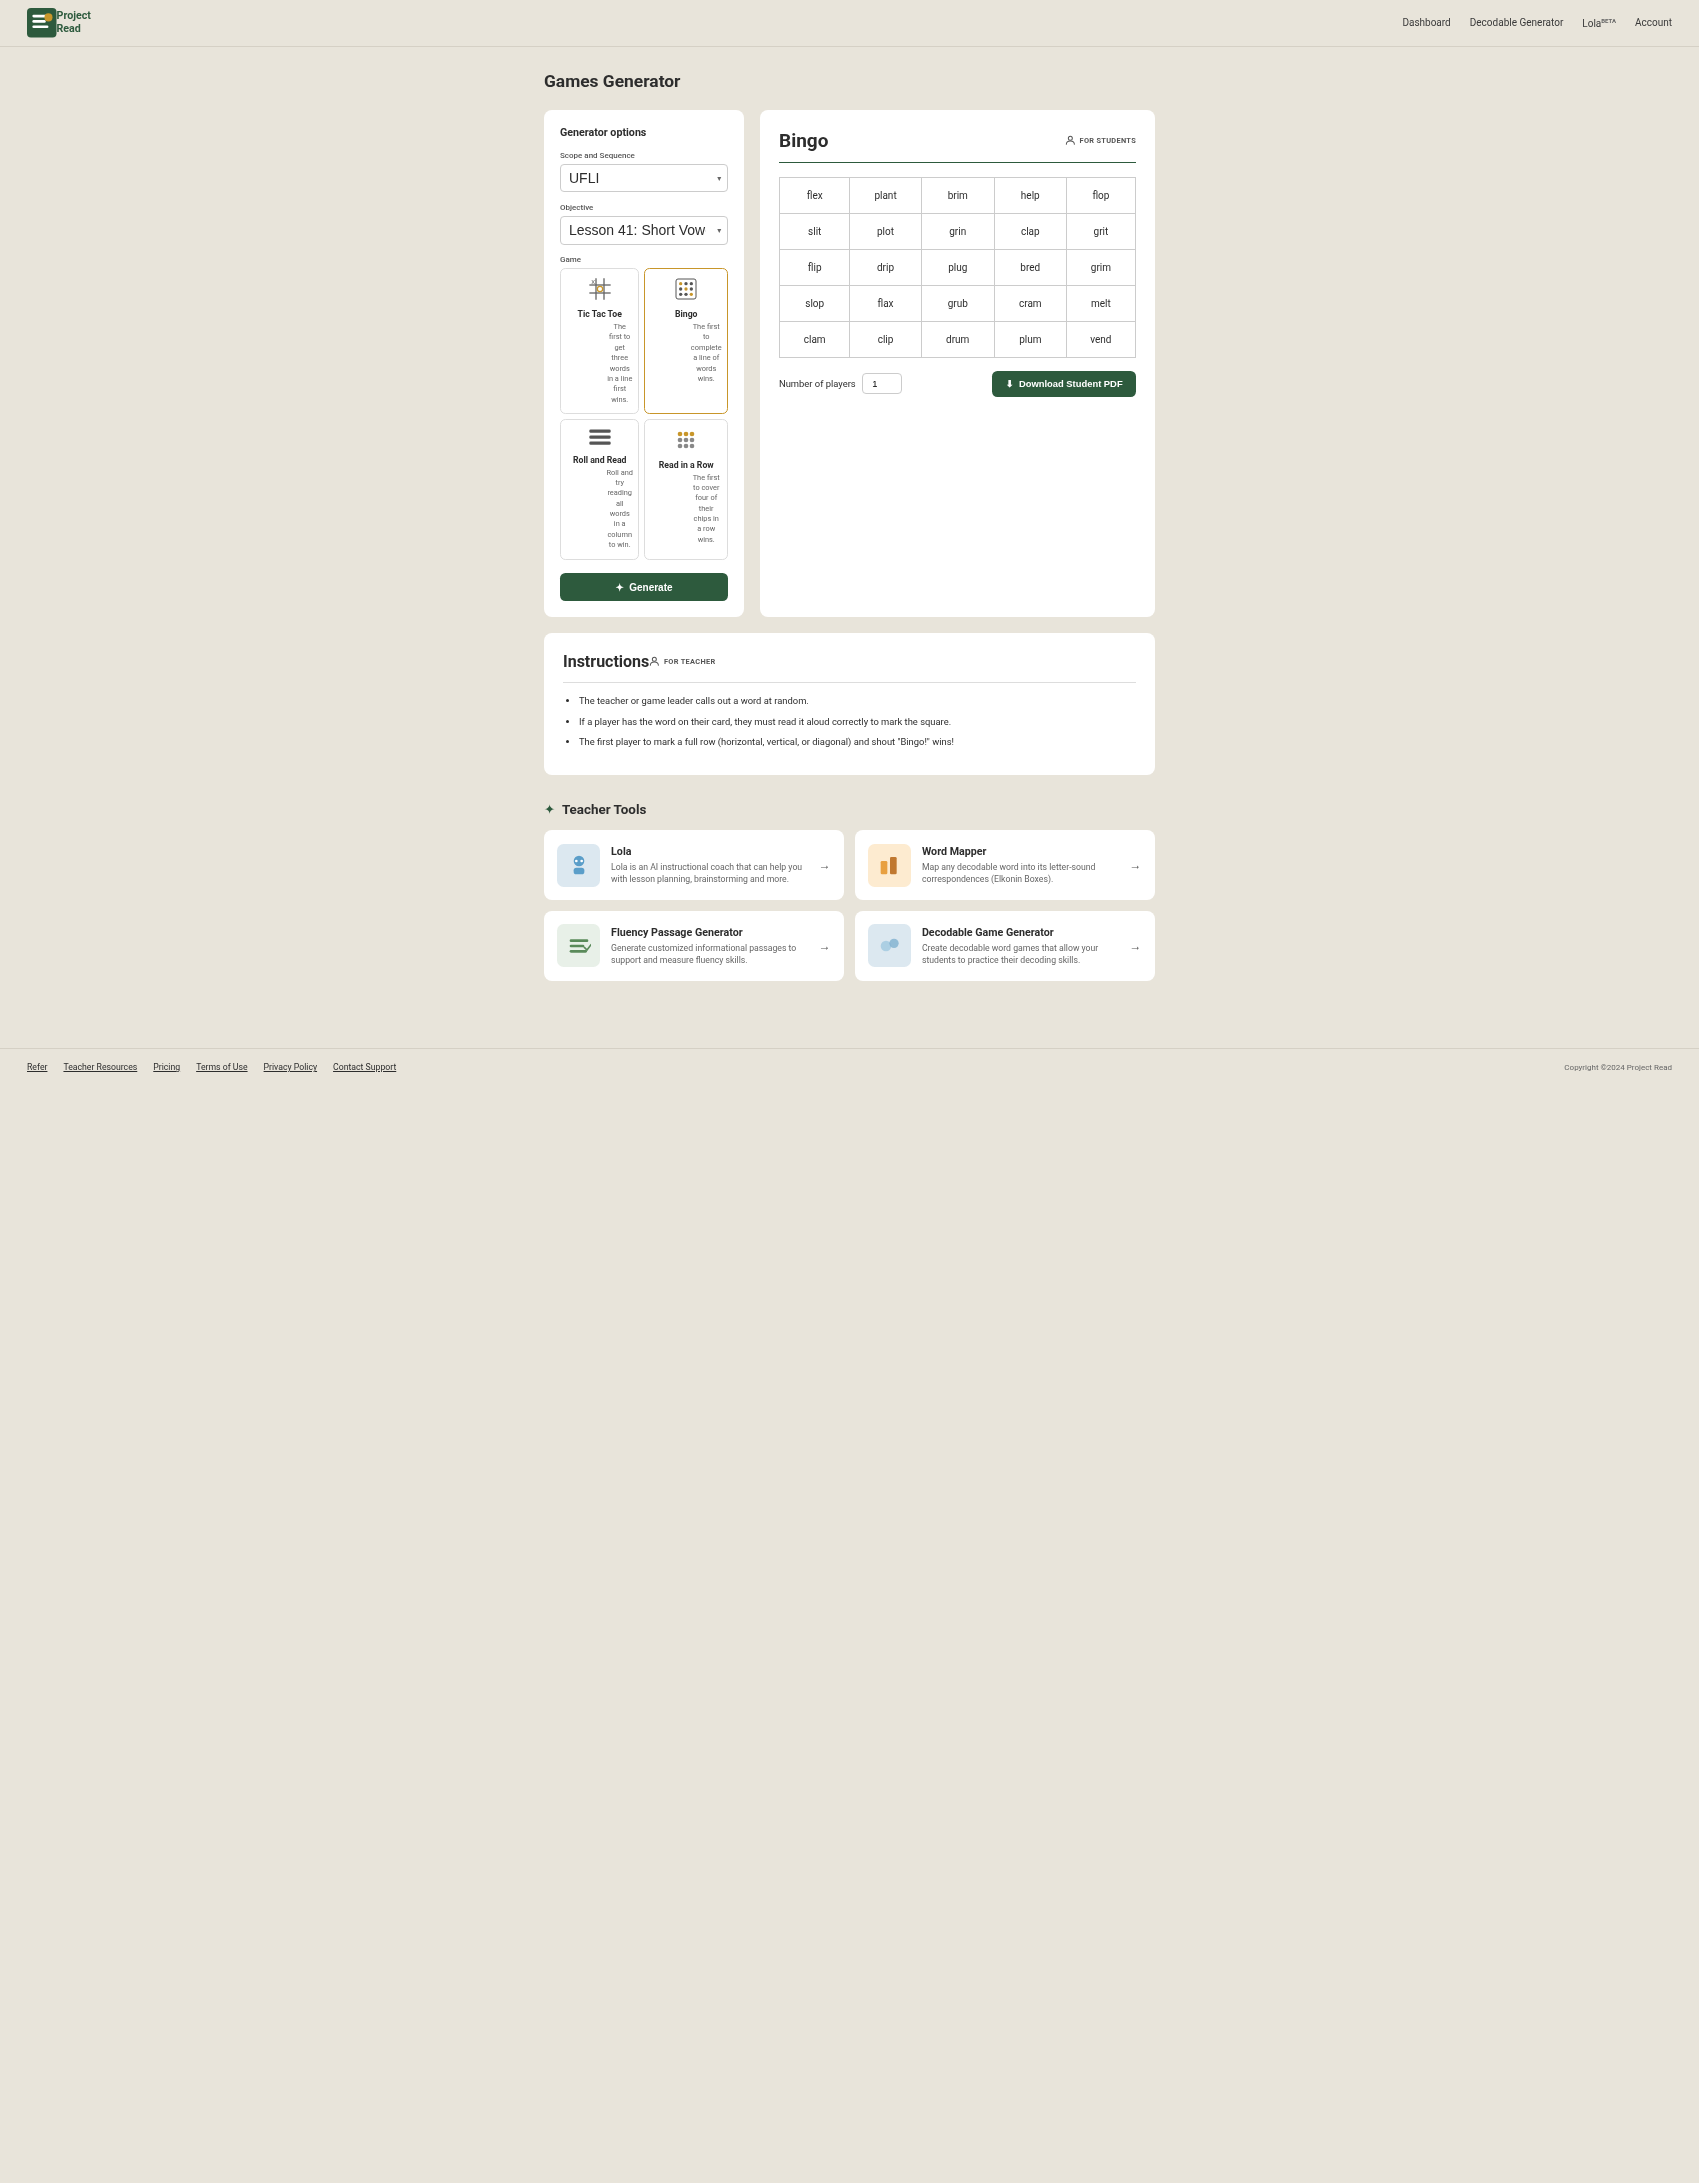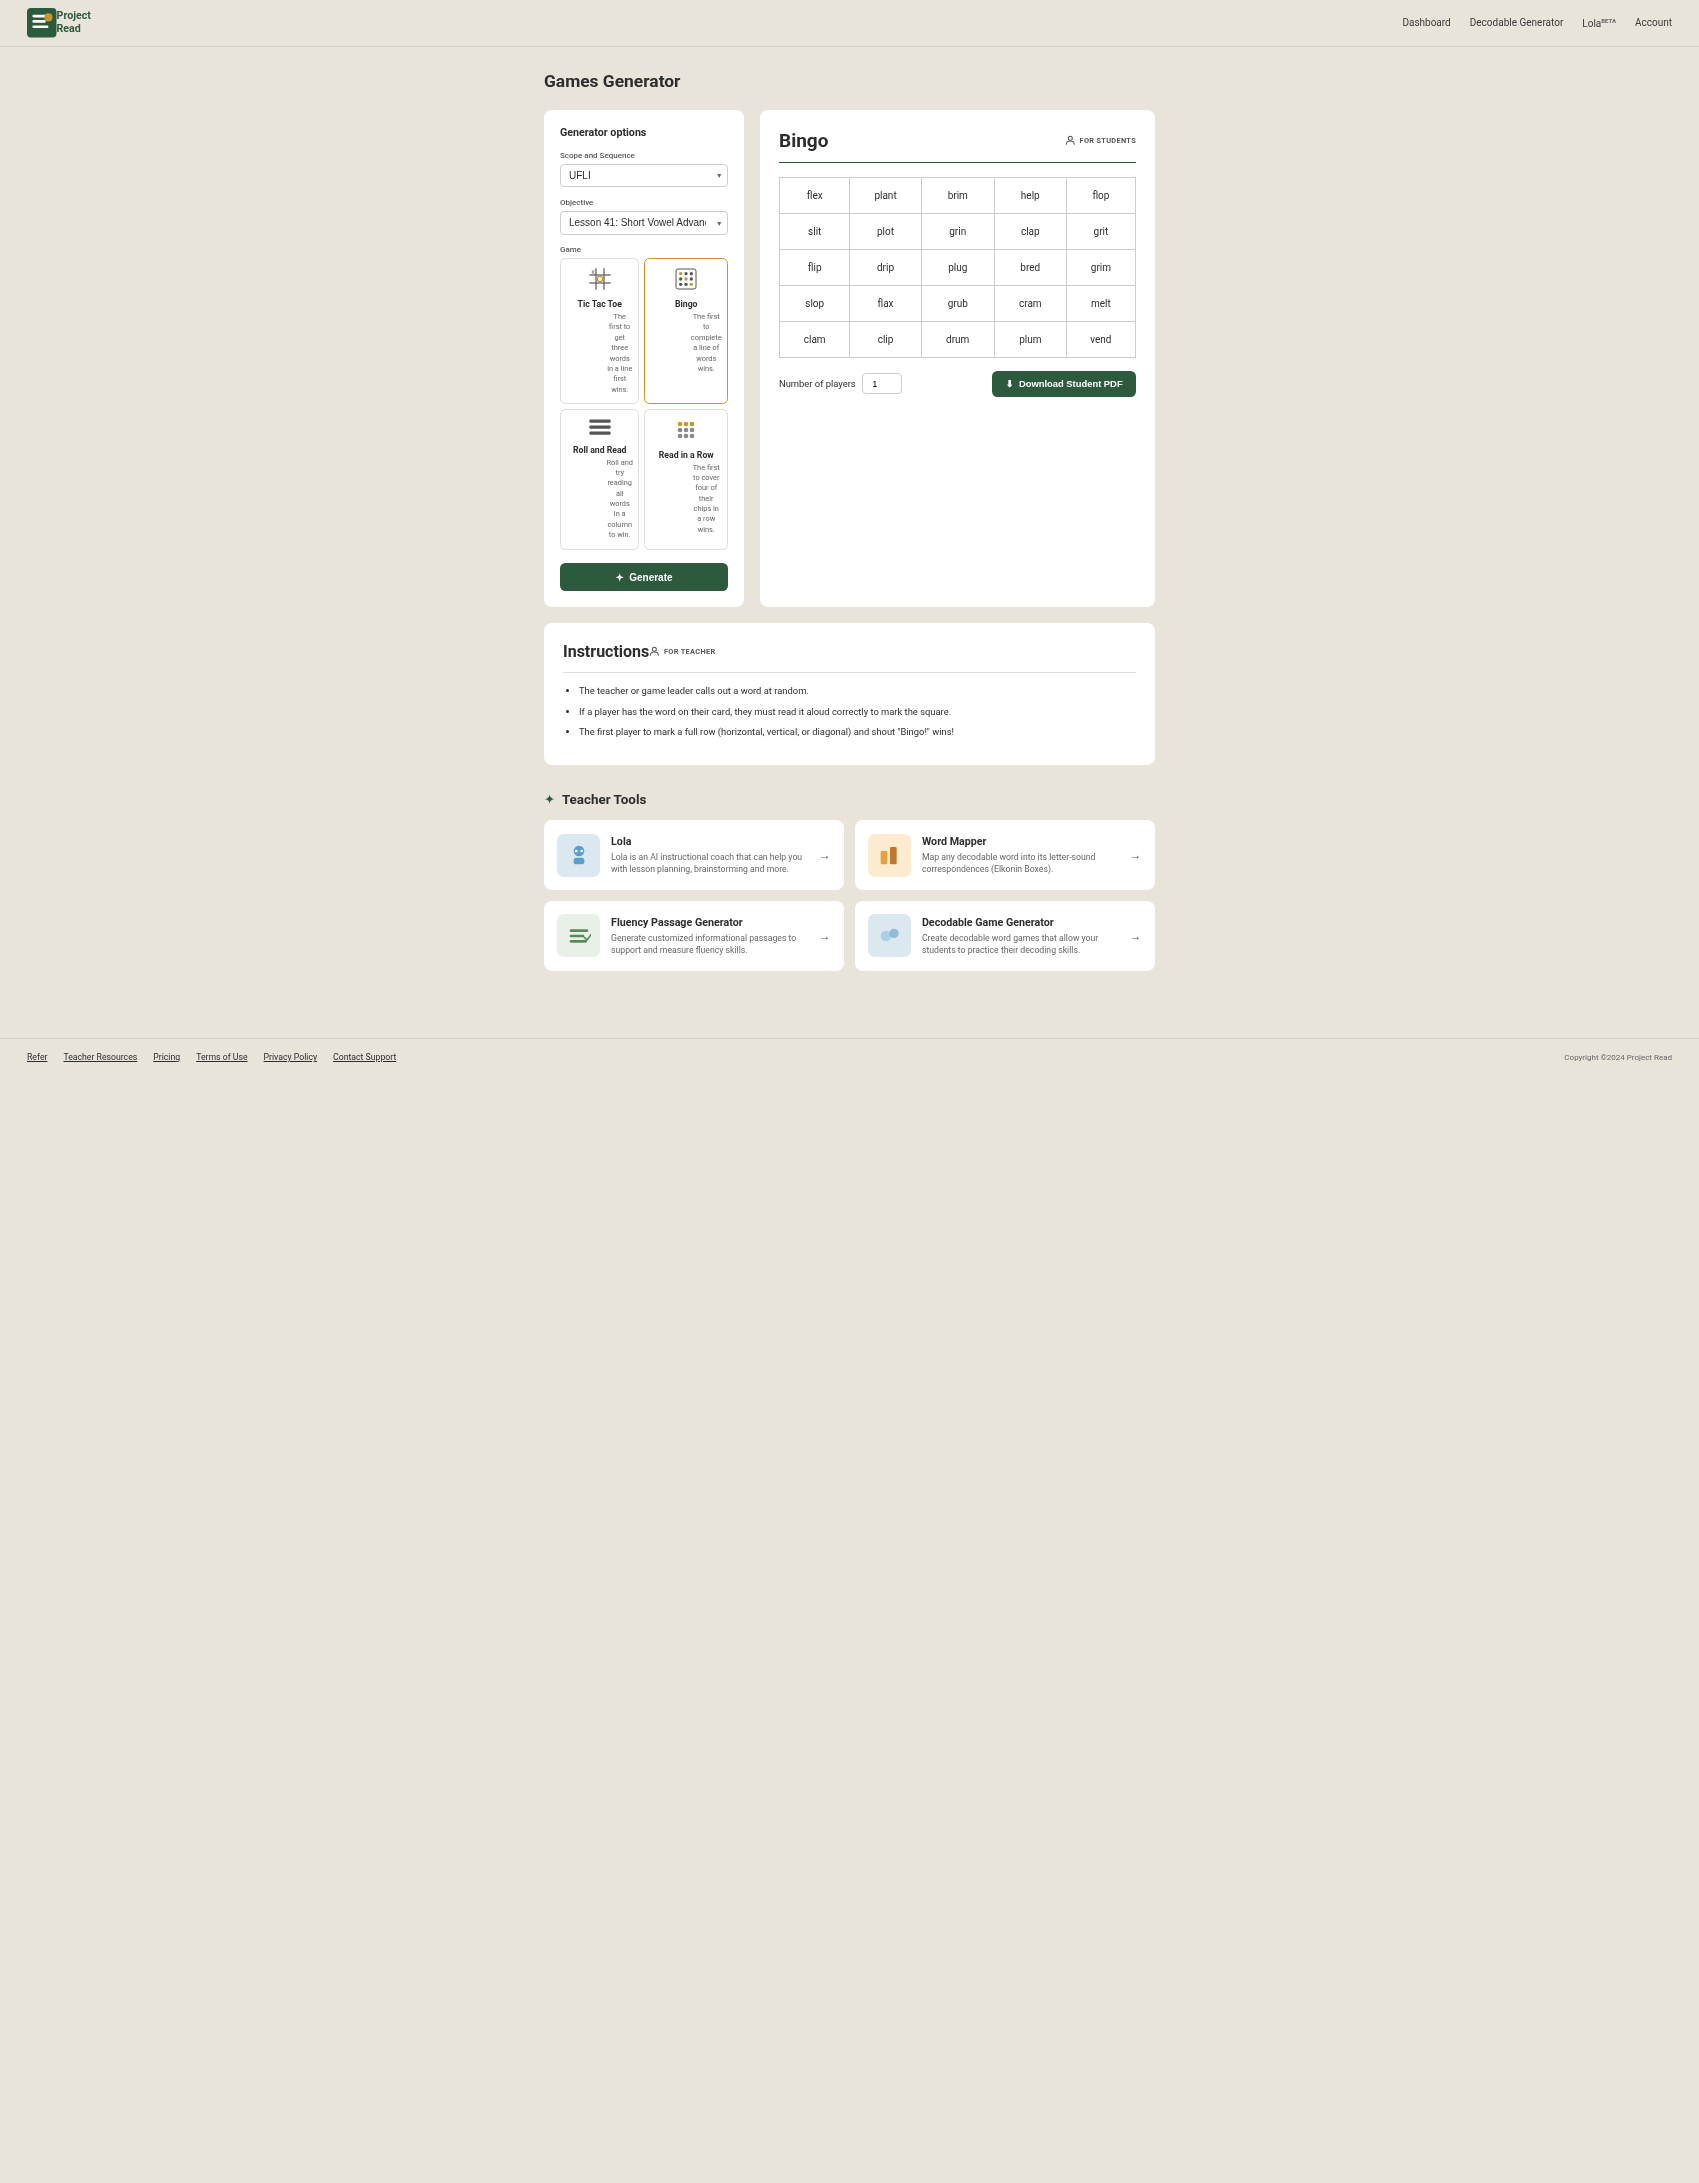--- a/index.html
+++ b/index.html
@@ -95,21 +95,21 @@
     }
     .select-wrapper {
       position: relative;
       margin-bottom: 10.7px;
     }
     .select-wrapper select {
       width: 100%;
       padding: 5.4px 21.4px 5.4px 8px;
       border: 0.7px solid #ccc;
       border-radius: 4px;
-      font-size: 10px;
+      font-size: 14px;
       appearance: none;
       background: #fff;
       cursor: pointer;
       color: #2d2d2d;
     }
     .select-arrow {
       position: absolute;
       right: 6.7px;
       top: 50%;
       transform: translateY(-50%);

